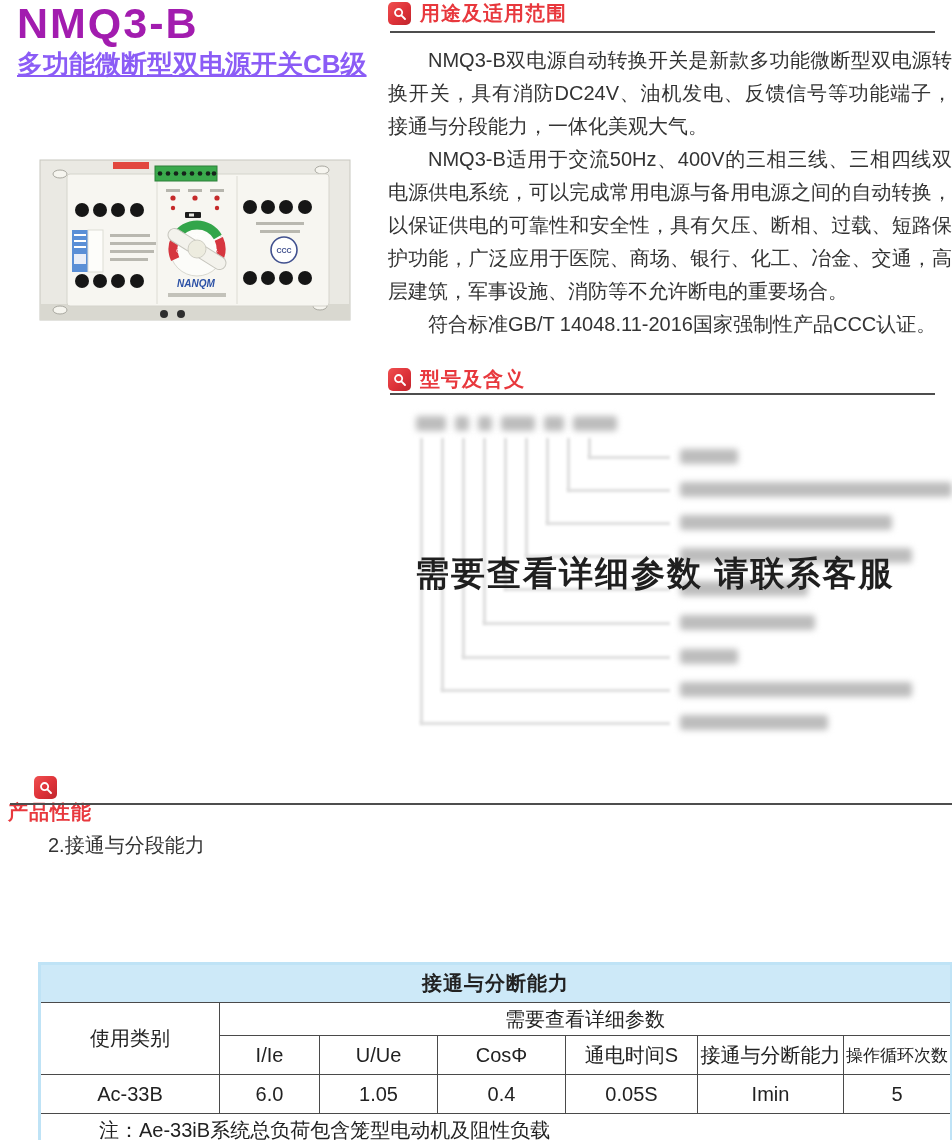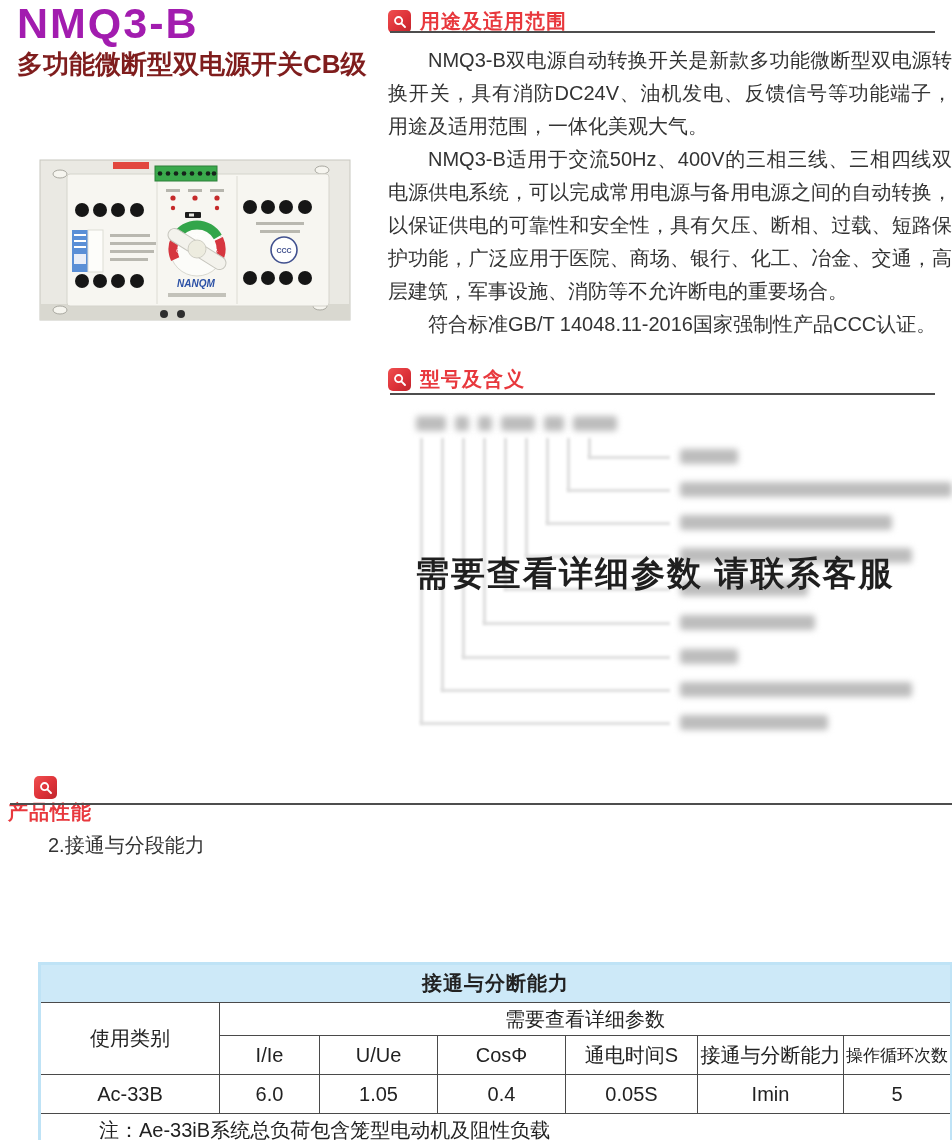--- a/index.html
+++ b/index.html
@@ -8,21 +8,21 @@
     font-family:"Liberation Sans","DejaVu Sans",sans-serif;
     -webkit-font-smoothing:antialiased;
   }
   
   .product-code{
     position:absolute;left:17px;top:0px;
     font-size:43px;font-weight:700;color:#a21caf;letter-spacing:2px;line-height:46px;
   }
   .product-subtitle{
     position:absolute;left:17px;top:47px;
-    font-size:26px;font-weight:600;color:#7f1d1d;letter-spacing:0px;line-height:34px;white-space:nowrap;
+    font-size:26px;font-weight:600;color:#8b5cf6;letter-spacing:0px;line-height:34px;white-space:nowrap;text-decoration:underline;
   }
   #device-svg{position:absolute;left:22px;top:134px;}
   
   .sec-head{position:absolute;display:flex;align-items:center;}
   .sec-icon{
     width:23px;height:23px;border-radius:5px;flex:0 0 23px;
     background:linear-gradient(135deg,#ef5050 0%,#dd3138 55%,#bf262d 100%);
     display:flex;align-items:center;justify-content:center;margin-right:9px;
   }
   .sec-title{font-size:20px;font-weight:700;color:#e8383d;letter-spacing:1px;white-space:nowrap;}
@@ -152,33 +152,33 @@
   <circle cx="262" cy="116" r="13" fill="#ffffff" stroke="#41518f" stroke-width="1.6"></circle>
   <text x="262" y="119" font-size="7" font-weight="700" fill="#41518f" text-anchor="middle">CCC</text>
 
   <text x="174" y="153" font-size="10" font-weight="700" font-style="italic" fill="#2b50a5" text-anchor="middle">NANQM</text>
   <rect x="146" y="159" width="58" height="4" fill="#c3c2ba"></rect>
 
   <circle cx="142" cy="180" r="4" fill="#2e2e2e"></circle>
     <circle cx="159" cy="180" r="4" fill="#2e2e2e"></circle>
 </svg>
 
-<div class="sec-head" style="left:388px;top:8px;justify-content:flex-end;">
+<div class="sec-head" style="left:388px;top:0;justify-content:flex-end;">
   <span class="sec-icon">
     <svg width="14" height="14" viewBox="0 0 14 14">
         <circle cx="5.6" cy="5.6" r="3.6" fill="none" stroke="#ffffff" stroke-width="1.8"></circle>
         <line x1="8.4" y1="8.4" x2="12" y2="12" stroke="#ffffff" stroke-width="1.9" stroke-linecap="round"></line>
       </svg>
   </span>
   <span class="sec-title">用途及适用范围</span>
 </div>
 <div class="sec-rule" style="left:390px;top:31px;width:545px;"></div>
 
 <div class="usage-text">
-  <p>NMQ3-B双电源自动转换开关是新款多功能微断型双电源转换开关，具有消防DC24V、油机发电、反馈信号等功能端子，用途及适用范围，一体化美观大气。</p>
+  <p>NMQ3-B双电源自动转换开关是新款多功能微断型双电源转换开关，具有消防DC24V、油机发电、反馈信号等功能端子，接通与分段能力，一体化美观大气。</p>
   <p>NMQ3-B适用于交流50Hz、400V的三相三线、三相四线双电源供电系统，可以完成常用电源与备用电源之间的自动转换，以保证供电的可靠性和安全性，具有欠压、断相、过载、短路保护功能，广泛应用于医院、商场、银行、化工、冶金、交通，高层建筑，军事设施、消防等不允许断电的重要场合。</p>
   <p>符合标准GB/T 14048.11-2016国家强制性产品CCC认证。</p>
 </div>
 
 <div class="sec-head" style="left:388px;top:366px;">
   <span class="sec-icon">
     <svg width="14" height="14" viewBox="0 0 14 14">
         <circle cx="5.6" cy="5.6" r="3.6" fill="none" stroke="#ffffff" stroke-width="1.8"></circle>
         <line x1="8.4" y1="8.4" x2="12" y2="12" stroke="#ffffff" stroke-width="1.9" stroke-linecap="round"></line>
       </svg>

